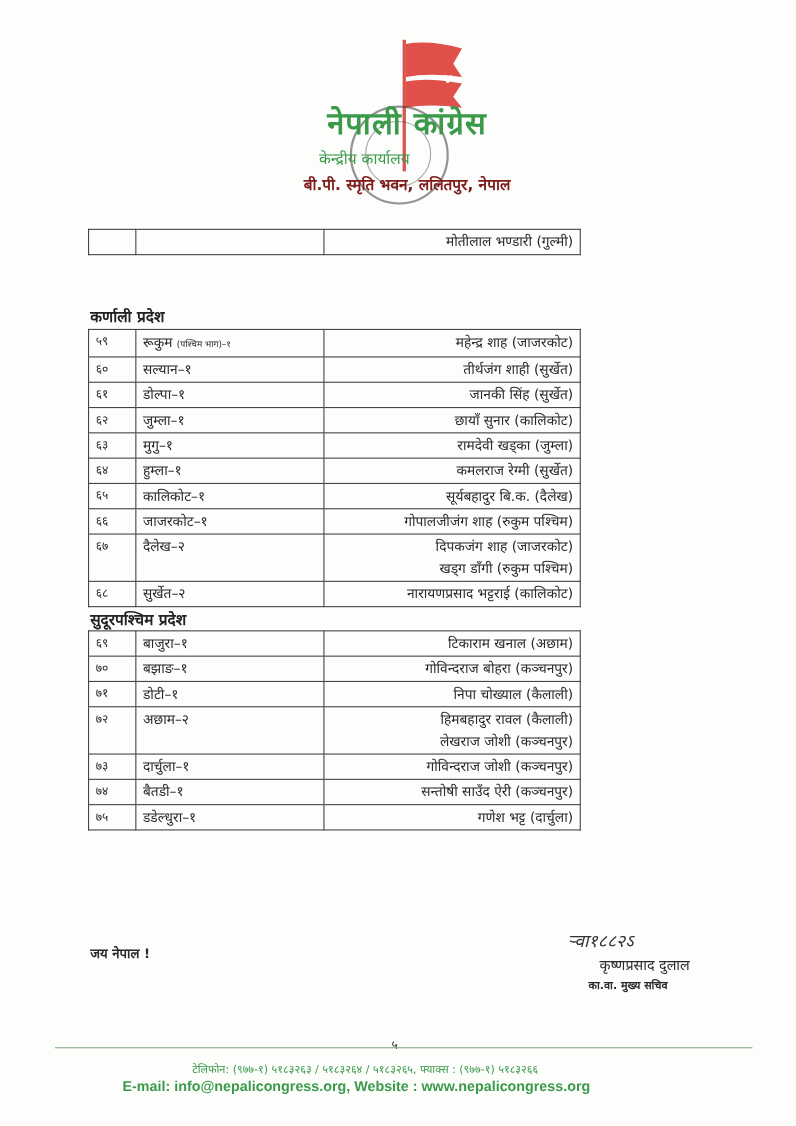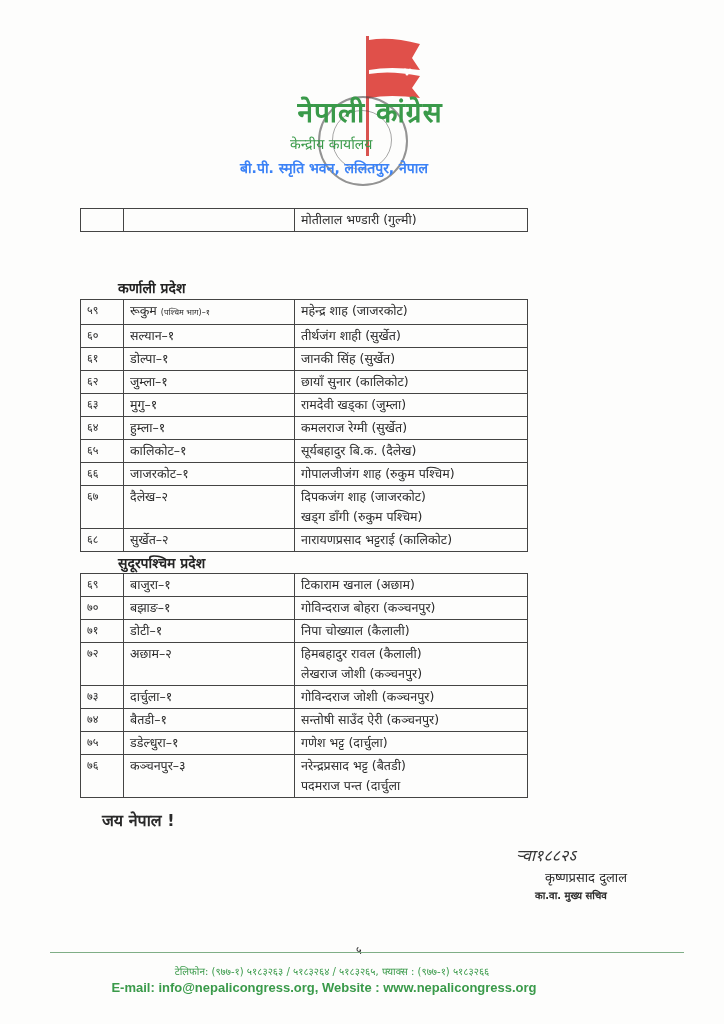--- a/index.html
+++ b/index.html
@@ -10,46 +10,46 @@
   .flag { position: absolute; left: 360px; top: 36px; width: 70px; height: 120px; }
   .party-name {
     position: absolute; left: 250px; top: 92px; width: 240px; text-align: center;
     font-size: 28px; font-weight: bold; color: #3a9a4a; letter-spacing: 1px;
   }
   .office {
     position: absolute; left: 290px; top: 134px; width: 150px; text-align: left;
     font-size: 14px; color: #3a9a4a;
   }
   .address {
-    position: absolute; left: 240px; top: 158px; width: 260px; 
-    font-size: 14px; color: #3b82f6; font-weight: bold;
+    position: absolute; left: 240px; top: 158px; width: 260px; text-align: center;
+    font-size: 14px; color: #7f1d1d; font-weight: bold;
   }
   .stamp {
     position: absolute; left: 318px; top: 96px; width: 86px; height: 86px;
     border: 2px solid rgba(60,60,60,0.55); border-radius: 50%;
   }
   .stamp::after {
     content: ""; position: absolute; left: 12px; top: 12px; width: 58px; height: 58px;
     border: 1px solid rgba(60,60,60,0.45); border-radius: 50%;
   }
   table.roster {
     position: absolute; left: 80px; border-collapse: collapse; width: 448px;
     font-size: 12.5px;
   }
   table.roster td {
     border: 1px solid #444; padding: 1px 6px; vertical-align: top; line-height: 20px;
   }
   td.num { width: 30px; font-size: 11px; }
   td.const { width: 158px; }
-  td.cand { width: 220px; }
+  td.cand { width: 220px; text-align: right; }
   .sub { font-size: 8px; }
   .province {
-    position: absolute; left: 82px; font-weight: bold; font-size: 14px; color: #222; margin-left: 36px;
-  }
-  .jay { position: absolute; left: 82px; top: 809px; font-weight: bold; font-size: 16px; margin-left: 20px; }
+    position: absolute; left: 82px; font-weight: bold; font-size: 14px; color: #222;
+  }
+  .jay { position: absolute; left: 82px; top: 858px; font-weight: bold; font-size: 12px; }
   .signature {
     position: absolute; left: 516px; top: 844px; width: 130px; height: 20px;
     font-family: "DejaVu Serif", serif; font-style: italic; font-size: 16px; color: #333;
   }
   .signer-name { position: absolute; left: 545px; top: 868px; font-size: 13px; }
   .signer-title { position: absolute; left: 535px; top: 888px; font-size: 10px; font-weight: bold; }
   .footer-line { position: absolute; left: 50px; top: 952px; width: 634px; border-top: 1.5px solid #7fae86; }
   .page-num { position: absolute; left: 356px; top: 942px; font-size: 11px; }
   .footer-phone {
     position: absolute; left: 0; top: 964px; width: 664px; text-align: center;
@@ -213,28 +213,20 @@
           <div>सन्तोषी साउँद ऐरी (कञ्चनपुर)</div>
         </td>
       </tr>
   <tr>
         <td class="num">७५</td>
         <td class="const">डडेल्धुरा–१</td>
         <td class="cand">
           <div>गणेश भट्ट (दार्चुला)</div>
         </td>
       </tr>
-  <tr>
-        <td class="num">७६</td>
-        <td class="const">कञ्चनपुर–३</td>
-        <td class="cand">
-          <div>नरेन्द्रप्रसाद भट्ट (बैतडी)</div>
-          <div>पदमराज पन्त (दार्चुला</div>
-        </td>
-      </tr>
 </tbody>
   </table>
 
 <div class="jay">जय नेपाल !</div>
 <div class="signature">ऱ्वा१८८२ऽ</div>
 <div class="signer-name">कृष्णप्रसाद दुलाल</div>
 <div class="signer-title">का.वा. मुख्य सचिव</div>
 
 <div class="page-num">५</div>
 <div class="footer-line"></div>

